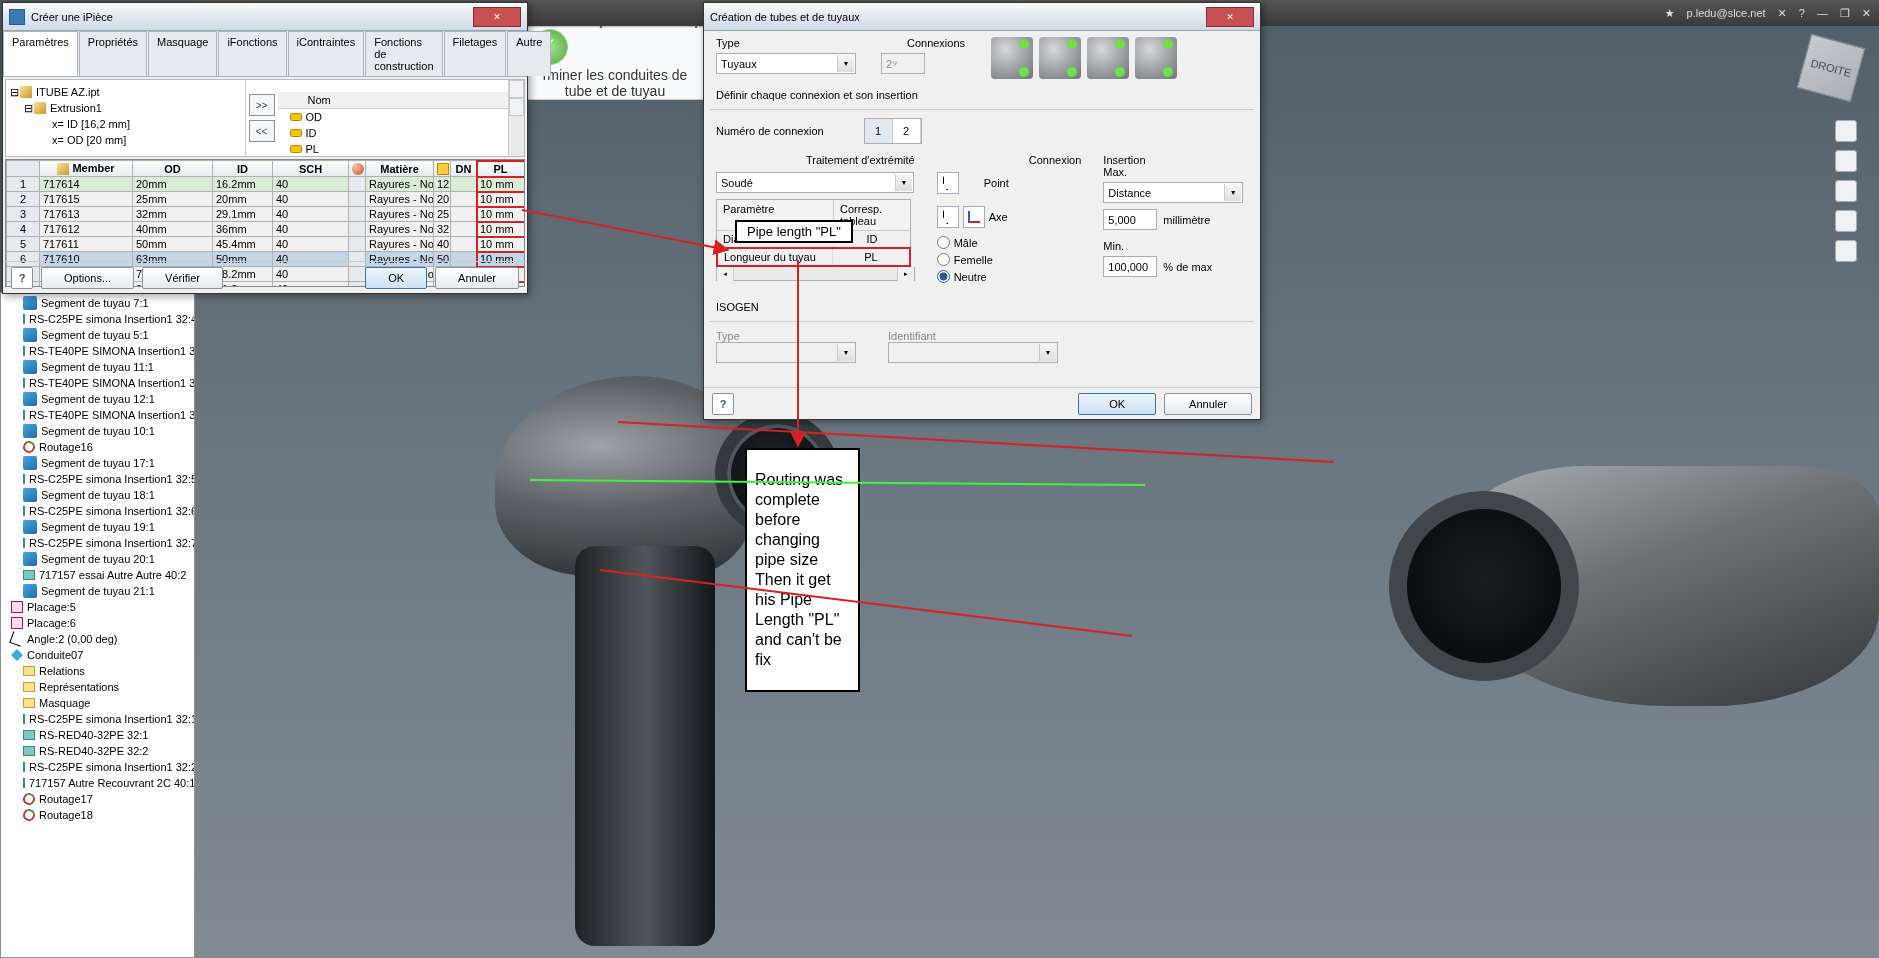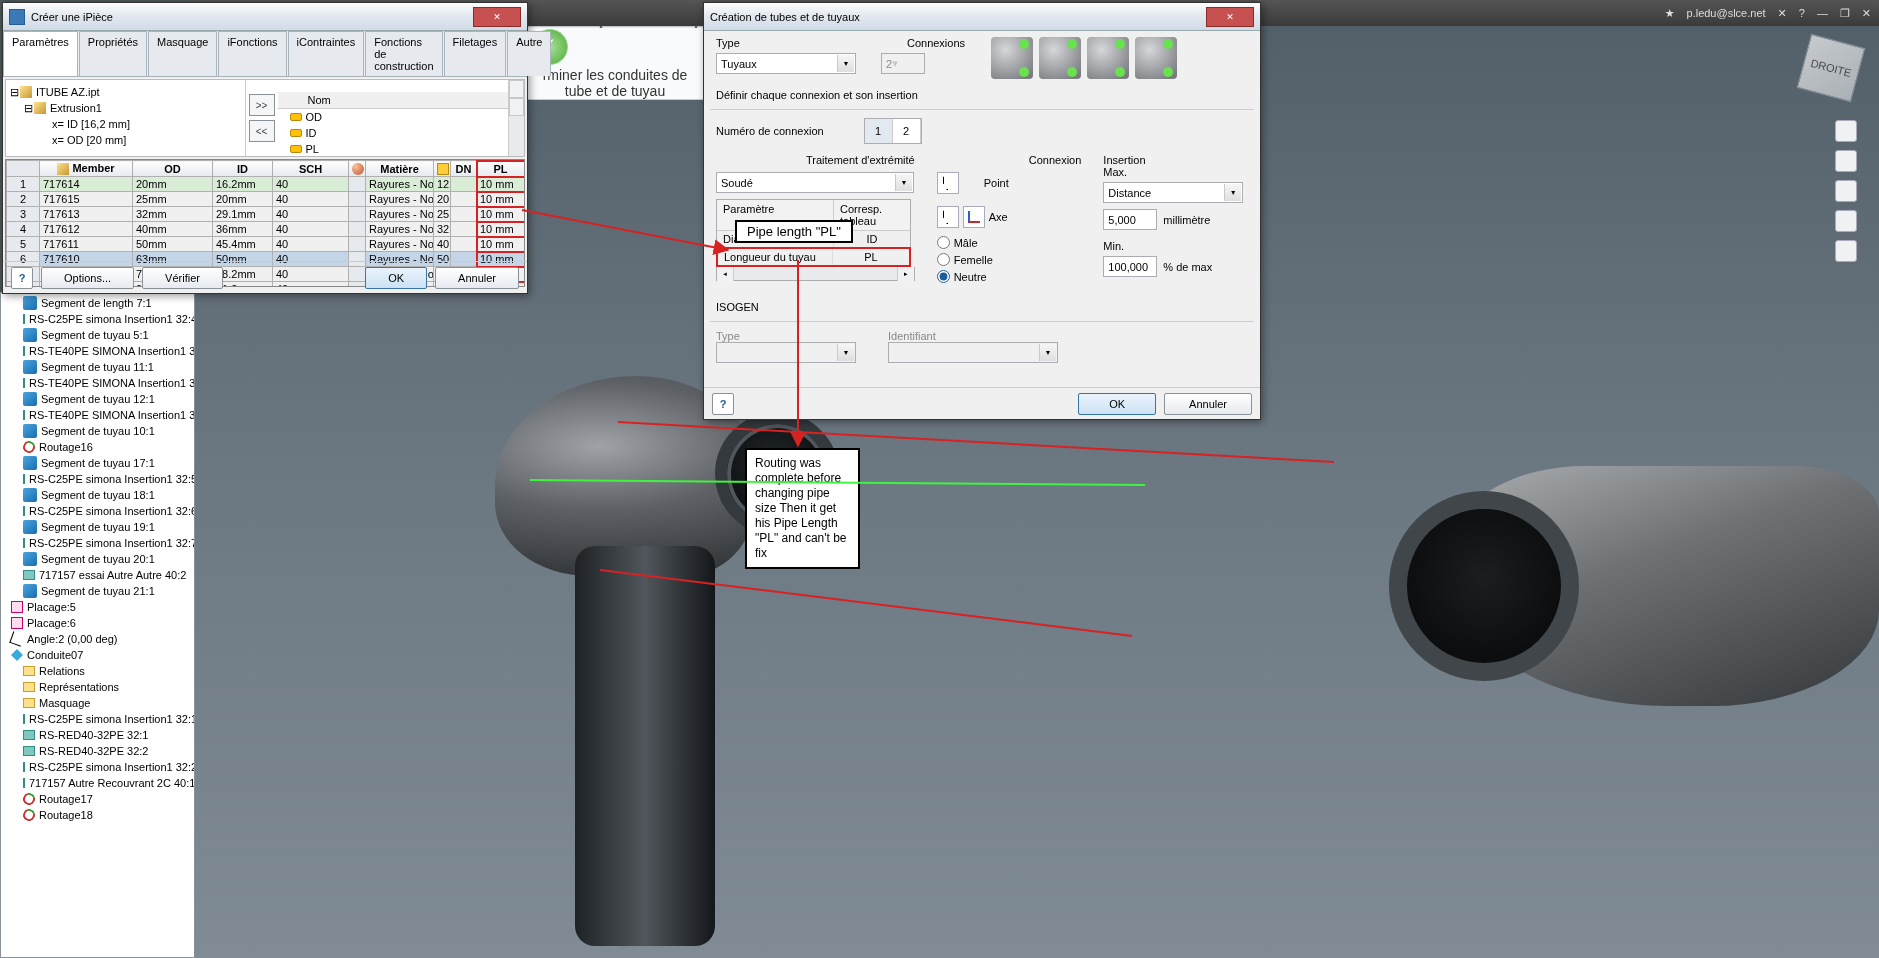--- a/index.html
+++ b/index.html
@@ -103,21 +103,21 @@
 .radio { display: flex; align-items: center; margin-bottom: 4px; gap: 4px; }
 .radio input { accent-color: #1b5c9b; }
 .tool-btn { width: 22px; height: 22px; border: 1px solid #aab; background: #fff; display: inline-flex; align-items: center; justify-content: center; margin-right: 4px; }
 .tool-btn .cur { width: 10px; height: 14px; background: #fff; border: 1px solid #000; clip-path: polygon(0 0, 60% 40%, 30% 45%, 55% 100%, 40% 100%, 22% 50%, 0 60%); }
 .tool-btn.axe { background: #fff; }
 .axes { width: 12px; height: 12px; position: relative; }
 .axes::before { content: ""; position: absolute; width: 2px; height: 12px; background: #2a62c1; left: 0; }
 .axes::after { content: ""; position: absolute; height: 2px; width: 12px; background: #c12a2a; bottom: 0; }
 
 
-.annot-box { position: absolute; background: #fff; border: 2px solid #000; padding: 6px 8px; font-size: 12px; line-height: 1.25; }
+.annot-box { position: absolute; background: #fff; border: 2px solid #000; padding: 20px 8px; font-size: 16px; line-height: 1.25; }
 .tooltip-box { position: absolute; border: 2px solid #000; background: #fff; padding: 2px 10px; font-size: 13px; }
 
 svg.lines { position: absolute; left: 0; top: 0; pointer-events: none; }
 
 
 .view-cube { position: absolute; right: 20px; top: 14px; width: 56px; height: 56px; background: linear-gradient(135deg, #e3e5e7, #bfc3c7); border: 1px solid #9aa0a6; transform: rotate(15deg); opacity: 0.8; display: flex; align-items: center; justify-content: center; font-size: 8px; color: #444; }
 .view-tools { position: absolute; right: 18px; top: 94px; width: 30px; display: flex; flex-direction: column; gap: 8px; align-items: center; }
 .vtool { width: 22px; height: 22px; background: #eff1f3; border: 1px solid #aab; border-radius: 3px; }
 
 
@@ -185,21 +185,21 @@
 <div class="ribbon-frag" style="left:526px; width:178px;">
   <div style="text-align:center;">
     <div class="big"></div>
     <div class="ribbon-lbl">rminer les conduites de tube et de tuyau</div>
   </div>
 </div>
 
 <div class="browser" id="browser">
     <div class="tree-item ti-ind1">
       <span class="ti-icon ic-seg"></span>
-      <span>Segment de length 7:1</span>
+      <span>Segment de tuyau 7:1</span>
     </div>
     <div class="tree-item ti-ind1">
       <span class="ti-icon ic-ins"></span>
       <span>RS-C25PE simona Insertion1 32:4</span>
     </div>
     <div class="tree-item ti-ind1">
       <span class="ti-icon ic-seg"></span>
       <span>Segment de tuyau 5:1</span>
     </div>
     <div class="tree-item ti-ind1">

